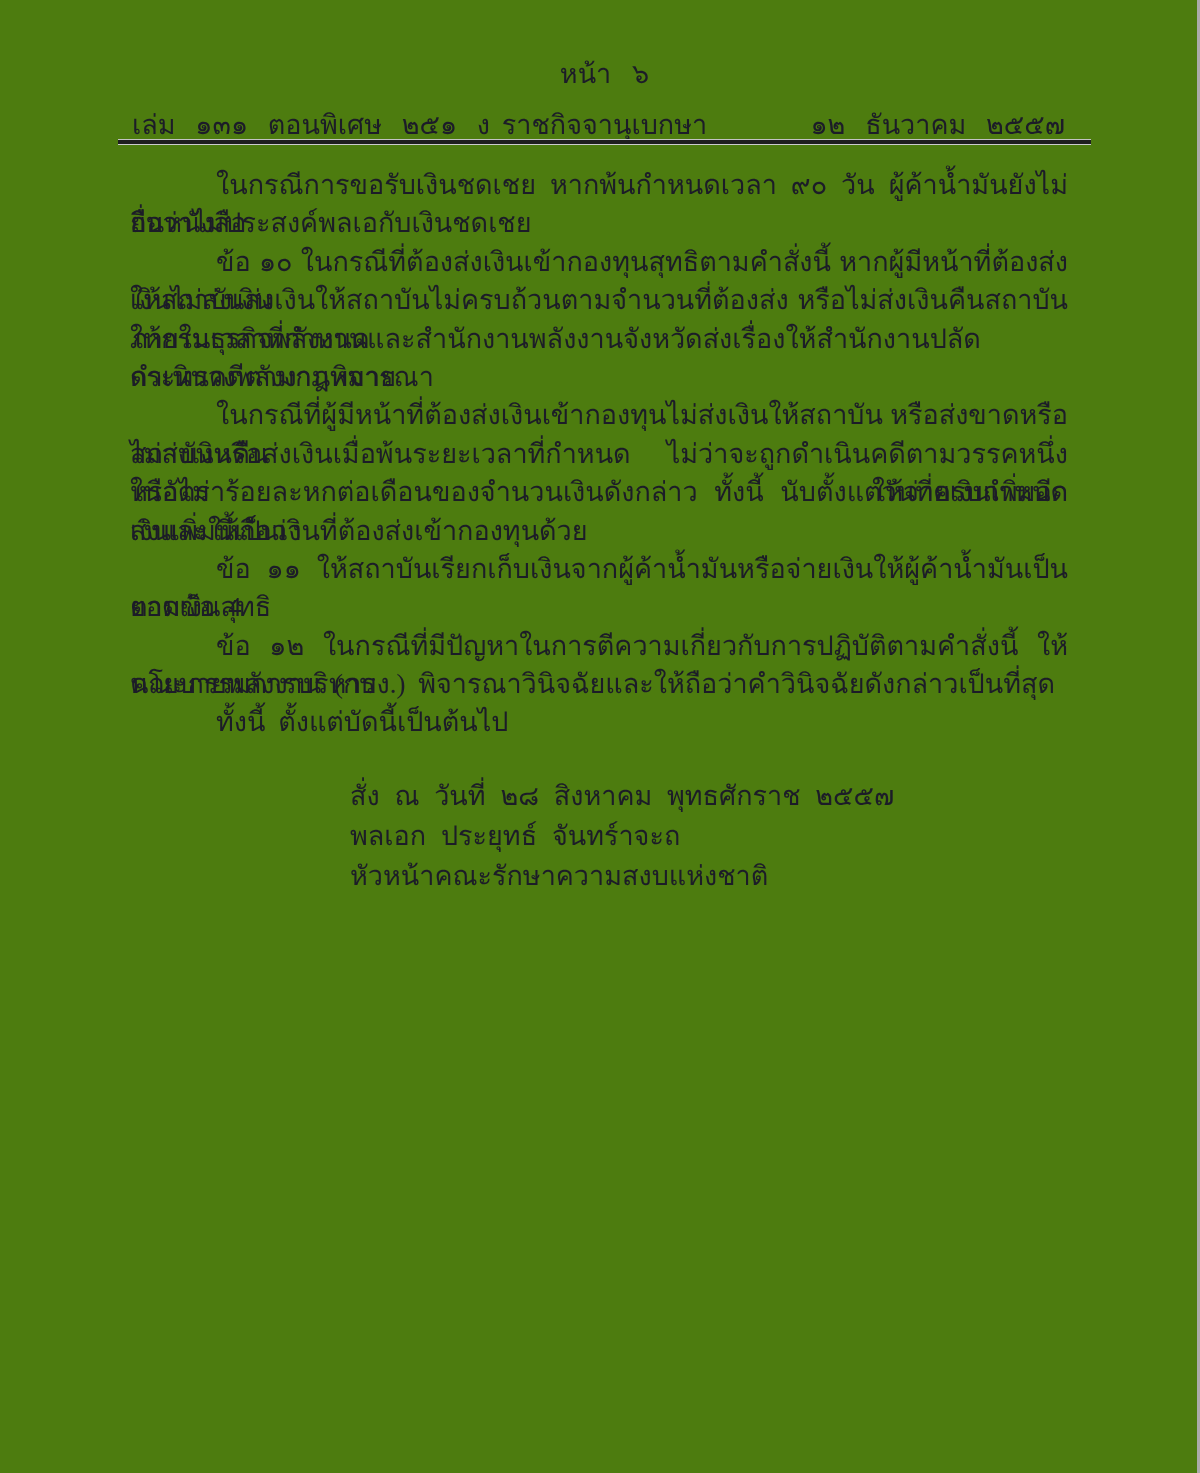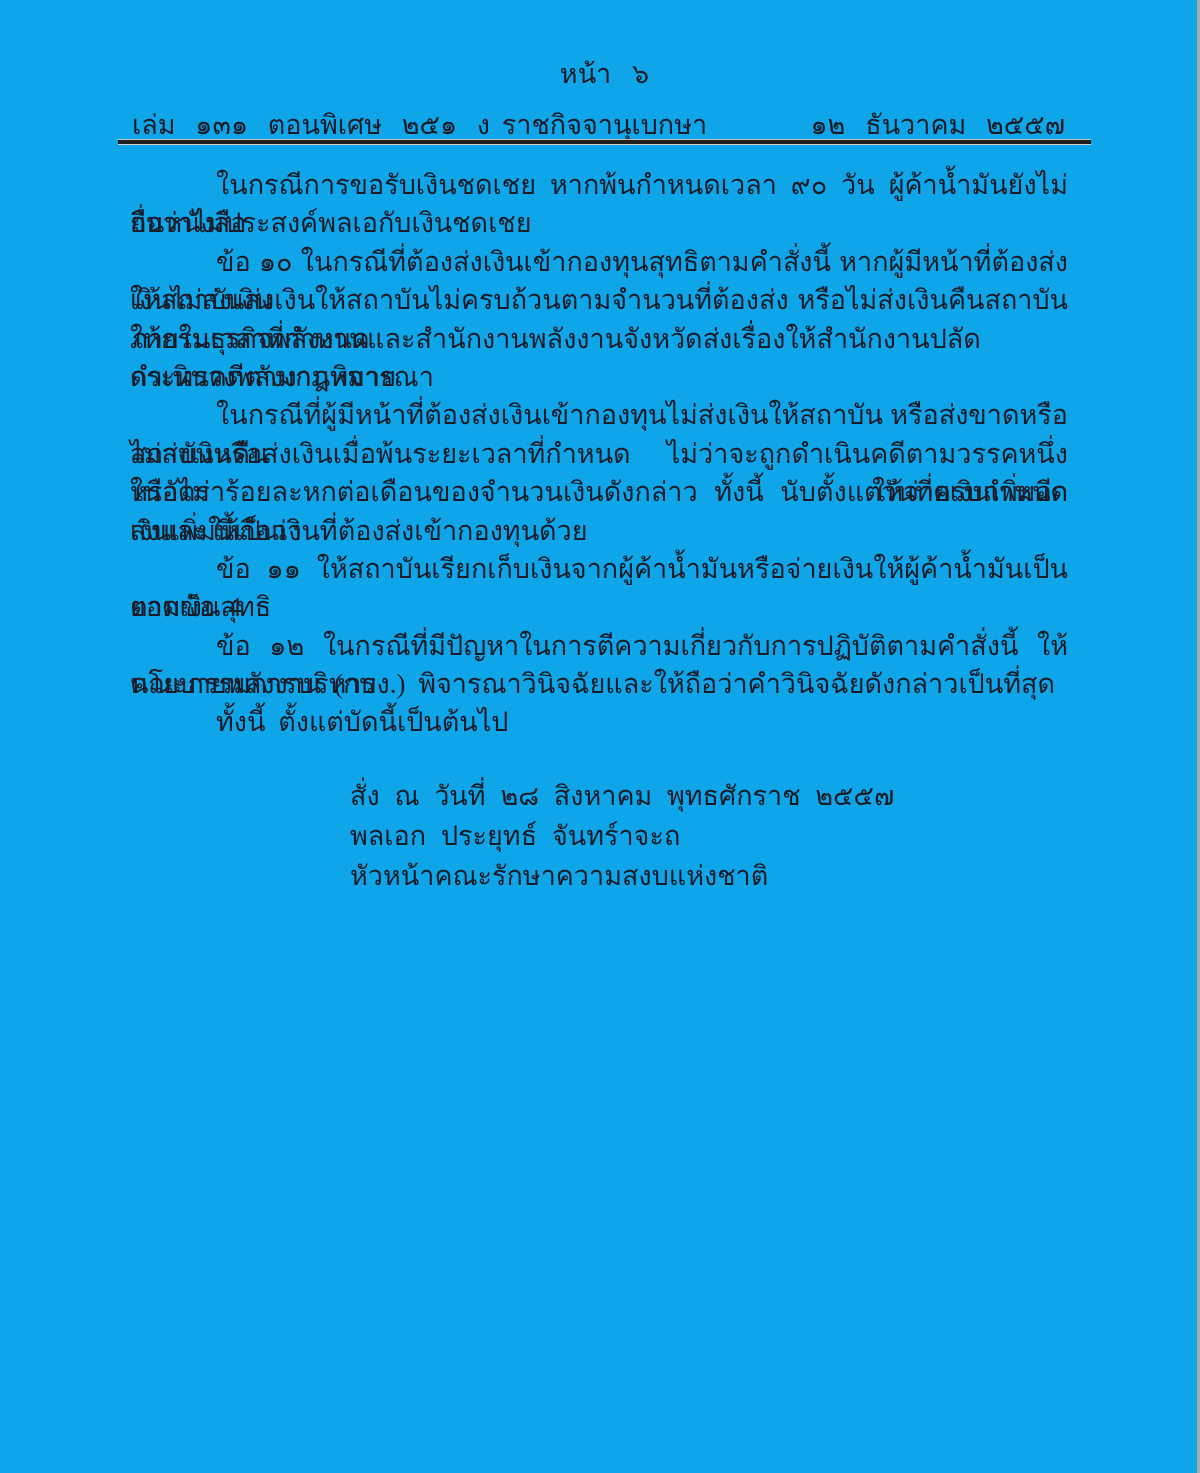--- a/index.html
+++ b/index.html
@@ -4,21 +4,21 @@
 <style>
   html, body {
     margin: 0;
     padding: 0;
     background: #ffffff;
   }
   .page {
     position: relative;
     width: 1200px;
     height: 1473px;
-    background: #0ea5e9;
+    background: #4d7c0f;
     font-family: "Liberation Serif", "DejaVu Sans", sans-serif;
     color: #1c1c28;
     overflow: hidden;
   }
   
   .right-edge {
     position: absolute;
     top: 0;
     right: 0;
     width: 3px;

